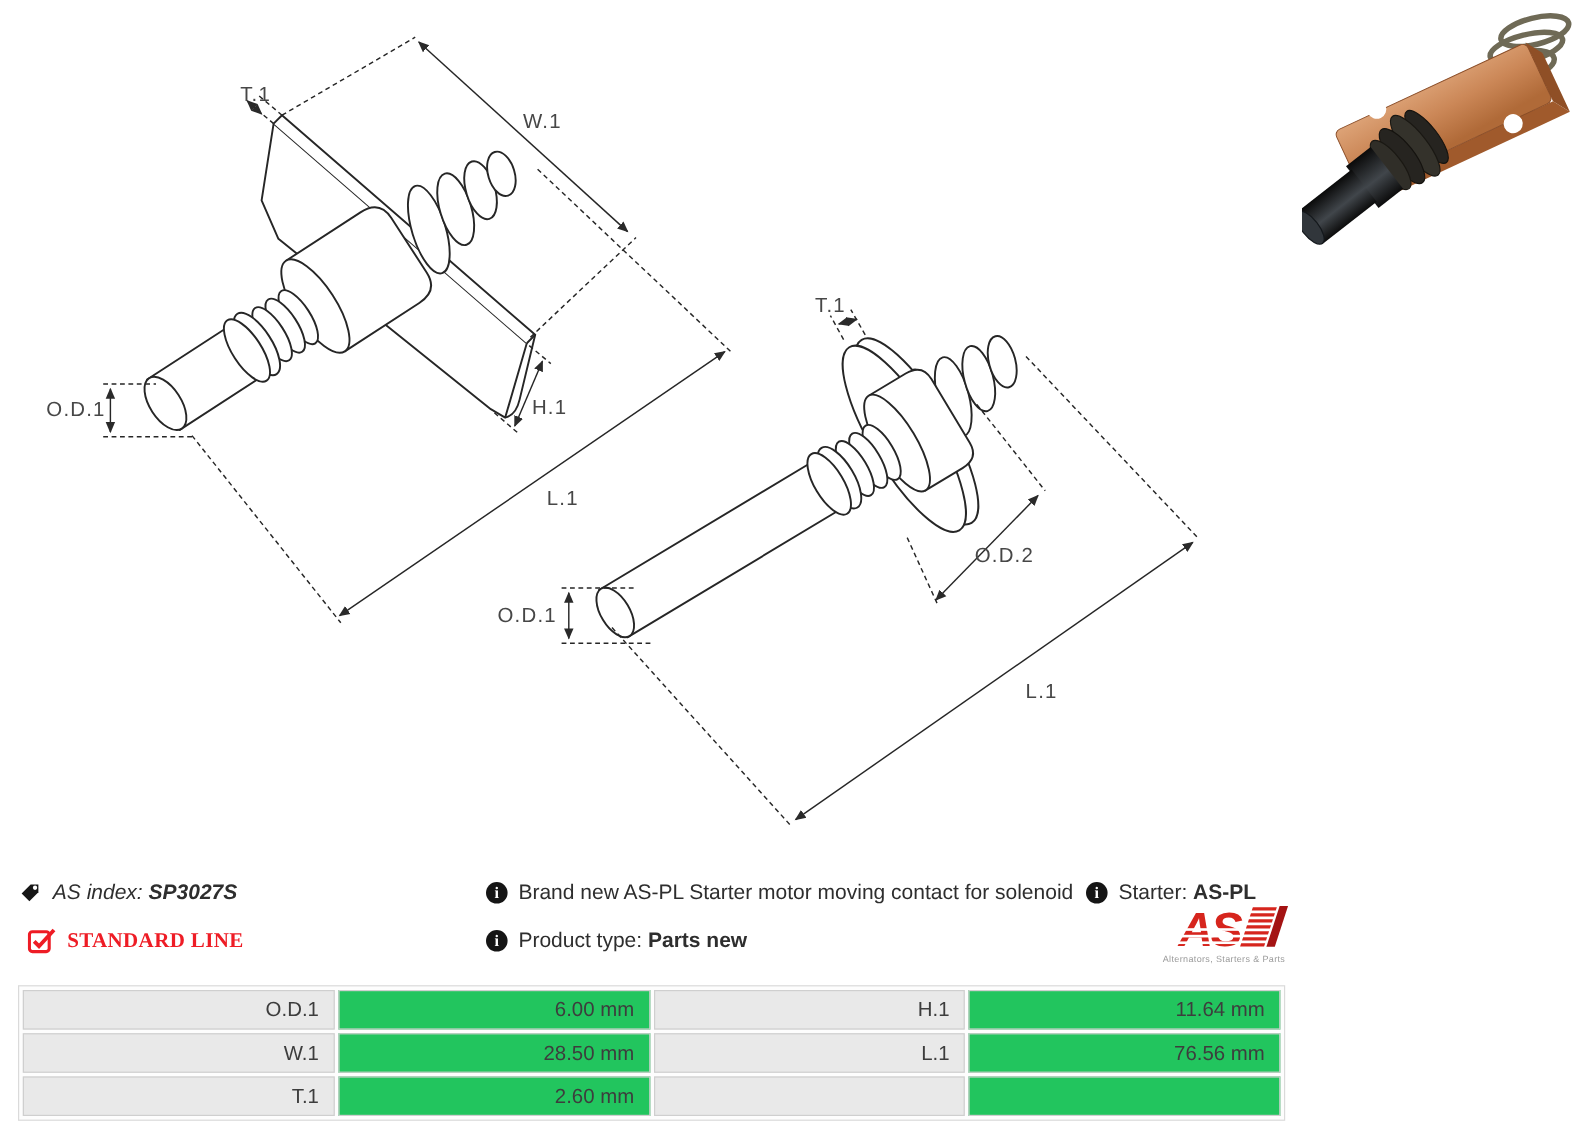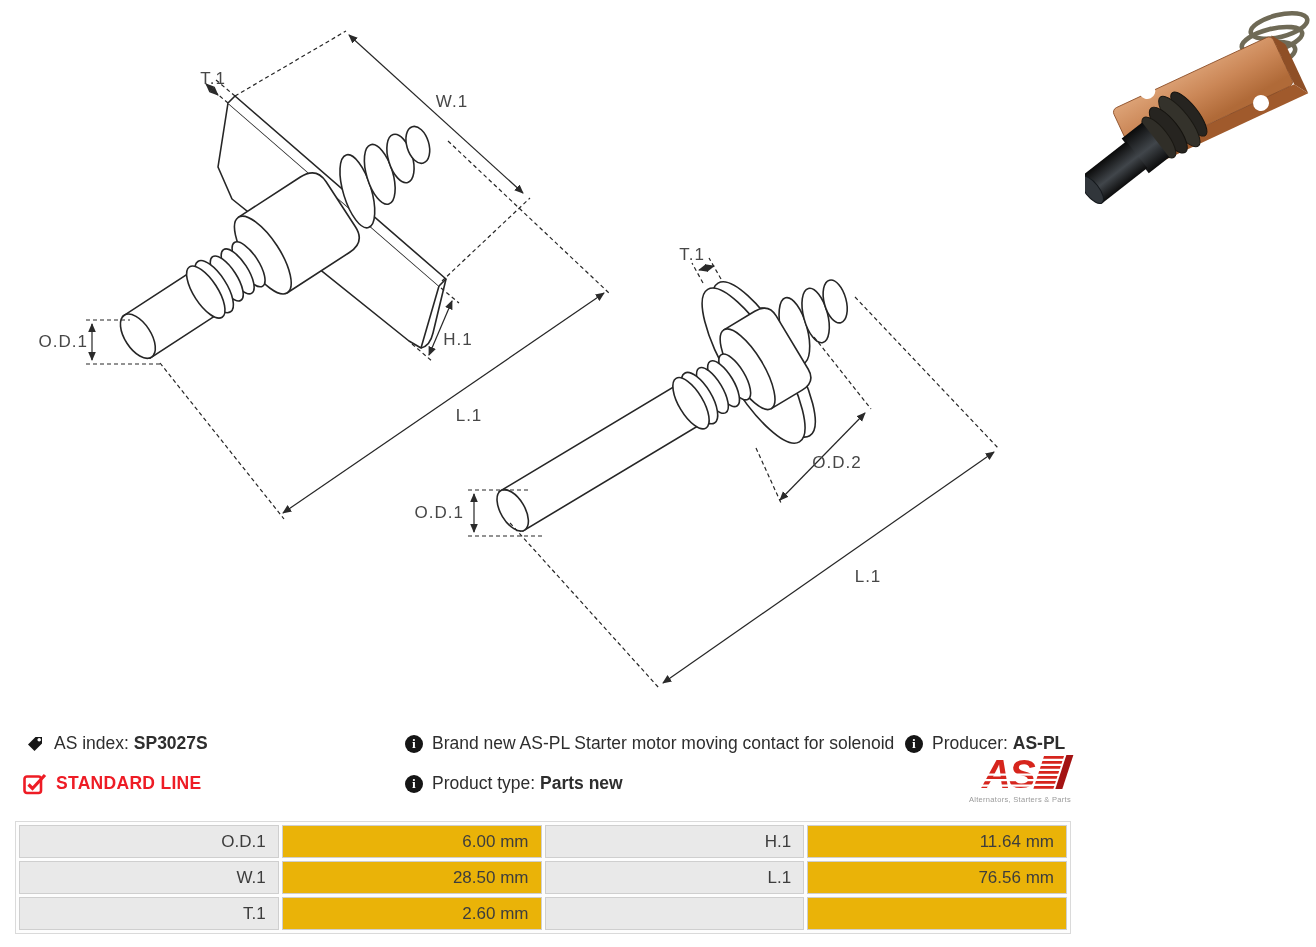--- a/index.html
+++ b/index.html
@@ -7,43 +7,43 @@
     width:1316px;height:947px;position:relative;overflow:hidden;
     background:#ffffff;color:#2e2e2e;
     font-family:"Liberation Sans",sans-serif;
   }
   svg text{font-family:"Liberation Sans",sans-serif;}
   .dim-label{font-size:17px;fill:#474747;letter-spacing:1px;}
   #main-drawing{position:absolute;left:0;top:0;}
   #product-photo{position:absolute;left:1085px;top:5px;}
   .info-item{position:absolute;display:flex;align-items:center;gap:9px;white-space:nowrap;font-size:17.5px;}
   .info-item .b{font-weight:bold;}
-  #row-as{left:25px;top:733px;}
+  #row-as{left:15px;top:733px;font-style:italic;}
   #row-desc{left:405px;top:733px;z-index:1;}
   #row-producer{left:905px;top:733px;z-index:3;}
-  #row-standard{left:23px;top:772px;}
+  #row-standard{left:23px;top:772px;font-family:Liberation Serif, serif;}
   #row-ptype{left:405px;top:773px;}
   .red{color:#ee1c25;font-weight:bold;letter-spacing:0.3px;}
   .info-icon{
     width:18px;height:18px;border-radius:50%;background:#151515;color:#fff;
     display:inline-flex;align-items:center;justify-content:center;flex:0 0 18px;
     font-family:"Liberation Serif",serif;font-weight:bold;font-size:13.5px;line-height:1;
   }
   #logo{position:absolute;left:964px;top:750px;}
   #spec-table{
     position:absolute;left:15px;top:821px;width:1056px;
     border-collapse:separate;border-spacing:3px;table-layout:fixed;
     background:#fdfdfd;border:1px solid #dadada;
   }
   #spec-table td{
     border:1px solid #cfcfcf;height:31px;font-size:17px;color:#3d3d3d;
     text-align:right;padding:0 12px 0 0;overflow:hidden;
   }
   #spec-table td.lbl{background:#e9e9e9;}
-  #spec-table td.val{background:#eab308;}
+  #spec-table td.val{background:#22c55e;}
 </style>
 </head>
 <body>
 
 <svg id="main-drawing" width="1080" height="720" viewBox="0 0 1080 720">
   <defs>
     <marker id="arr" viewBox="0 0 10 10" refX="8.6" refY="5" markerWidth="8" markerHeight="8" orient="auto-start-reverse">
       <path d="M0,0.9 L9.6,5 L0,9.1 Z" fill="#2a2a2a"></path>
     </marker>
   </defs>
@@ -216,21 +216,21 @@
 </div>
 
 <div class="info-item" id="row-desc">
   <span class="info-icon">i</span>
   <span>Brand new AS-PL Starter motor moving contact for solenoid</span>
 </div>
 
 <div class="info-item" id="row-producer">
   <span class="info-icon">i</span>
   <span class="t">
-    <span>Producer:</span>
+    <span>Starter:</span>
     <span class="b">AS-PL</span>
   </span>
 </div>
 
 <div class="info-item" id="row-standard">
   <svg width="24" height="23" viewBox="0 0 24 23">
     <rect x="1.5" y="4.5" width="16.5" height="16.5" rx="2.5" fill="#ffffff" stroke="#ee1c25" stroke-width="2.6"></rect>
     <polyline points="5.5,12.5 9.5,16.5 22,3" stroke="#ee1c25" stroke-width="3.2" fill="none"></polyline>
   </svg>
   <span class="red">STANDARD LINE</span>

